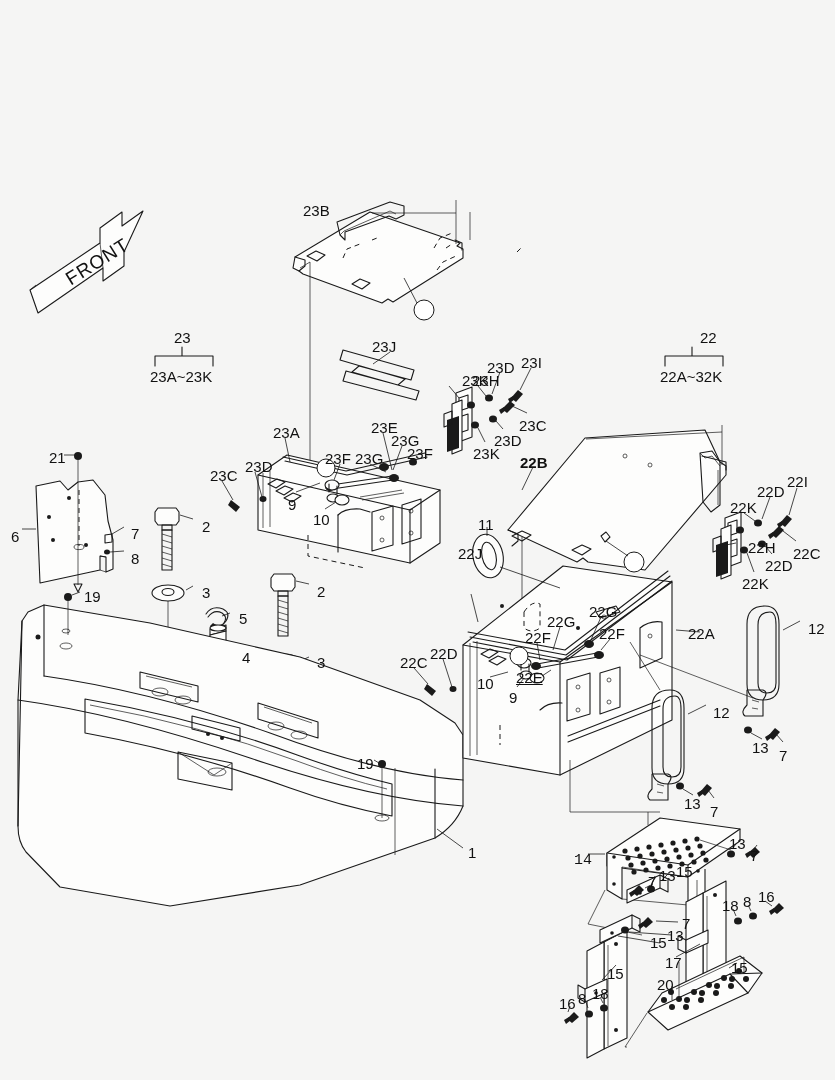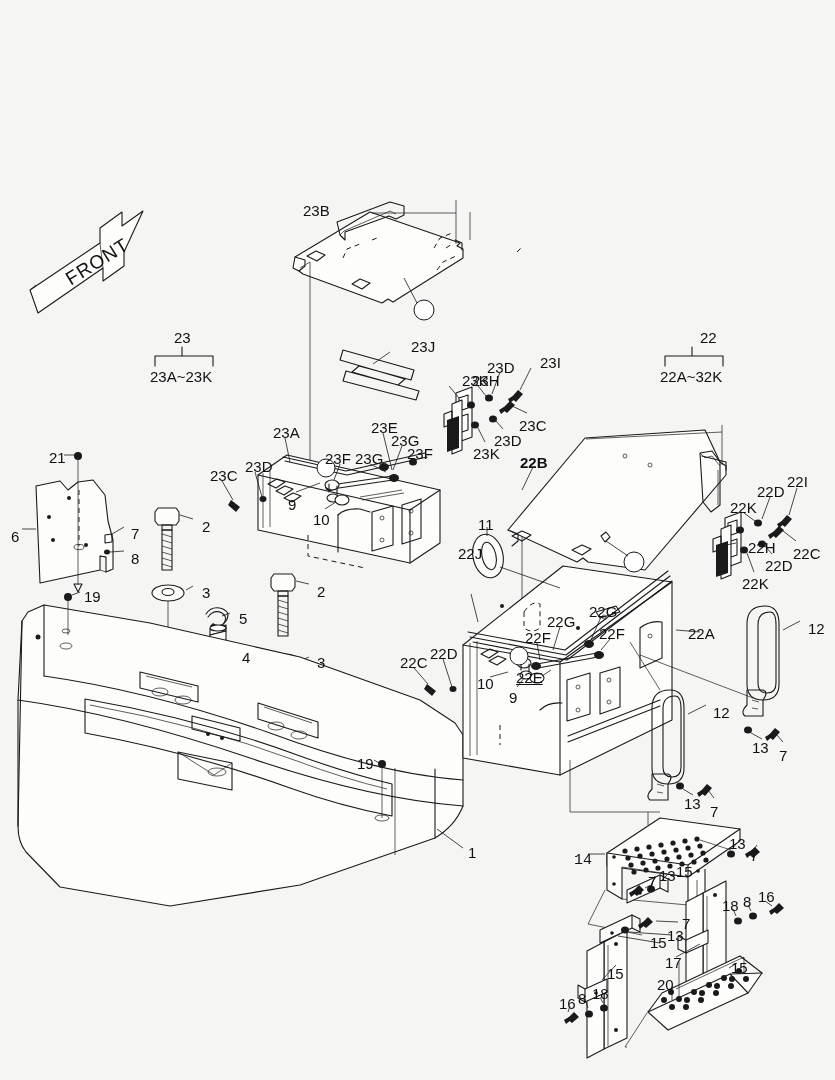--- a/index.html
+++ b/index.html
@@ -557,25 +557,25 @@
     <path class="thin" d="M648 812 L648 825"></path>
   </svg>
 
   <div id="labels">
       <div class="lbl" style="left: 62px; top: 252px; transform: rotate(-32deg); font-size: 19px; letter-spacing: 1px;">FRONT</div>
       <div class="lbl" style="left: 174px; top: 330px;">23</div>
       <div class="lbl" style="left: 150px; top: 369px;">23A~23K</div>
       <div class="lbl" style="left: 684px; top: 330px; margin-left: 16px;">22</div>
       <div class="lbl" style="left: 660px; top: 369px;">22A~32K</div>
       <div class="lbl" style="left: 303px; top: 203px;">23B</div>
-      <div class="lbl" style="left: 411px; top: 339px;">23J</div>
+      <div class="lbl" style="left: 372px; top: 339px;">23J</div>
       <div class="lbl" style="left: 428px; top: 373px; margin-left: 44px;">23H</div>
       <div class="lbl" style="left: 462px; top: 373px;">23K</div>
       <div class="lbl" style="left: 487px; top: 360px;">23D</div>
-      <div class="lbl" style="left: 540px; top: 355px;">23I</div>
+      <div class="lbl" style="left: 521px; top: 355px;">23I</div>
       <div class="lbl" style="left: 519px; top: 418px;">23C</div>
       <div class="lbl" style="left: 494px; top: 433px;">23D</div>
       <div class="lbl" style="left: 473px; top: 446px;">23K</div>
       <div class="lbl" style="left: 273px; top: 425px;">23A</div>
       <div class="lbl" style="left: 371px; top: 420px;">23E</div>
       <div class="lbl" style="left: 391px; top: 433px;">23G</div>
       <div class="lbl" style="left: 325px; top: 451px;">23F</div>
       <div class="lbl" style="left: 355px; top: 451px;">23G</div>
       <div class="lbl" style="left: 407px; top: 446px;">23F</div>
       <div class="lbl" style="left: 210px; top: 468px;">23C</div>

